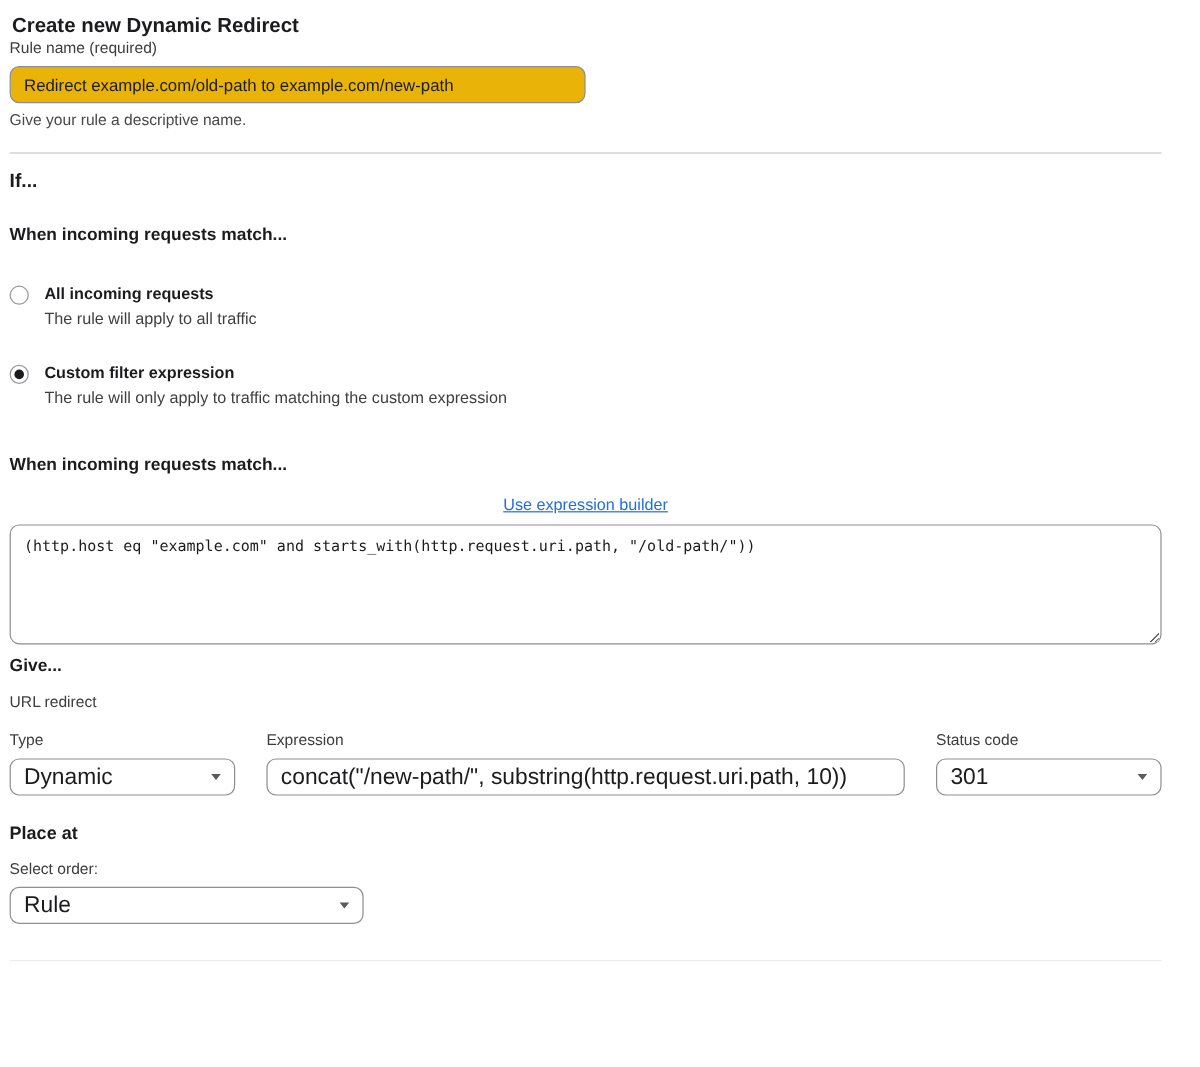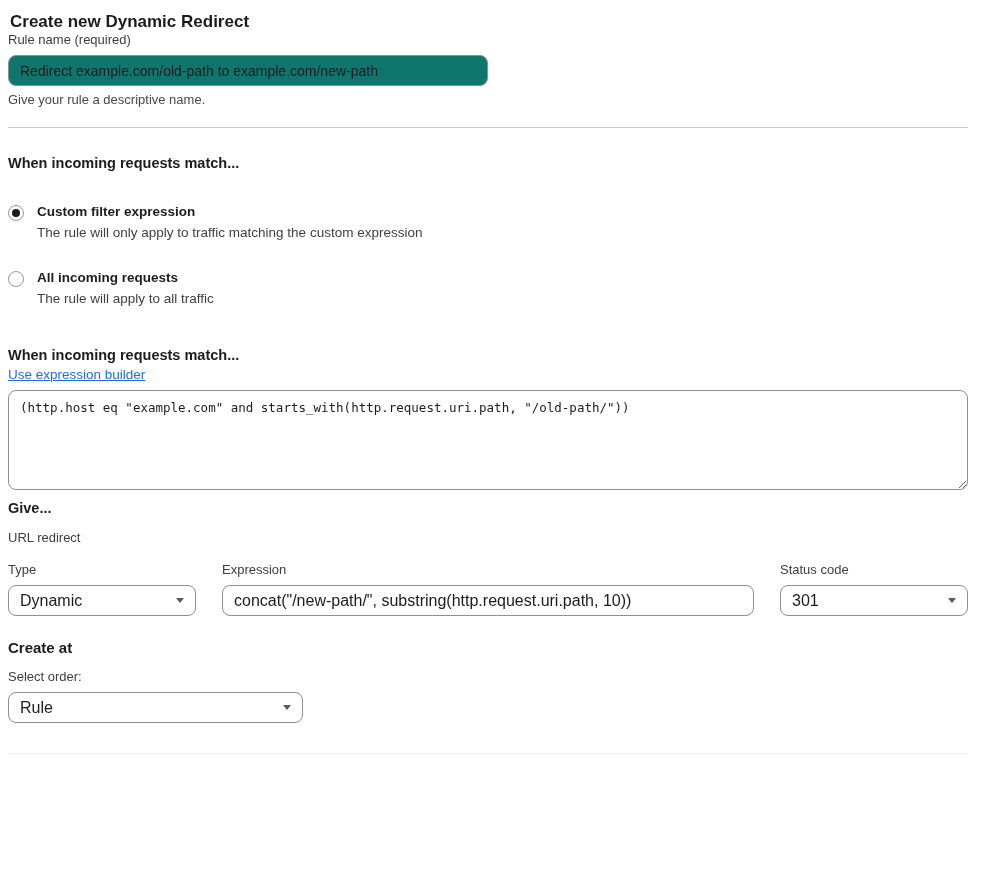--- a/index.html
+++ b/index.html
@@ -12,21 +12,21 @@
   }
   .page { padding: 8px 32px 0 8px; }
 
   .title { font-size: 17px; font-weight: 700; color: #1c1c1e; margin: 4px 0 0 2px; }
 
   .field-label { font-size: 13px; color: #3d3d40; }
   .text-input {
     display: block; margin-top: 8px; width: 480px; height: 31px;
     border: 1px solid #8e8e93; border-radius: 8px; padding: 0 11px;
     font-family: "Liberation Sans", sans-serif; font-size: 14px; color: #1c1c1e;
-    background: #0f766e; outline: none;
+    background: #eab308; outline: none;
   }
   .helper { margin-top: 6px; font-size: 13px; color: #48484b; }
 
   hr.strong { margin-top: 20px; border: none; border-top: 1px solid #c8c8cb; }
   hr.light  { margin-top: 30px; border: none; border-top: 1px solid #ededef; }
 
   .h-if { margin-top: 15px; font-size: 16px; font-weight: 700; }
   .h-sub { margin-top: 27px; font-size: 14.5px; font-weight: 700; }
 
   .radio-row { display: flex; margin-top: 33px; }
@@ -40,41 +40,41 @@
     content: ""; position: absolute; left: 50%; top: 50%;
     width: 8px; height: 8px; border-radius: 50%; background: #1c1c1e;
     transform: translate(-50%, -50%);
   }
   .radio-texts { margin-left: 13px; }
   .radio-label { font-size: 13.5px; font-weight: 700; color: #1c1c1e; }
   .radio-desc { margin-top: 6px; font-size: 13.5px; color: #3f3f42; }
 
   .h-match2 { margin-top: 41px; }
 
-  .link-row { margin-top: 2px; text-align: left; }
+  .link-row { margin-top: 16px; text-align: center; }
   .builder-link { font-size: 13.5px; color: #1d6fe3; text-decoration: underline; cursor: pointer; }
 
   .expr-textarea {
     display: block; margin-top: 7px; width: 100%; height: 100px;
     border: 1px solid #8e8e93; border-radius: 8px; padding: 8px 11px;
     font-family: "DejaVu Sans Mono", monospace; font-size: 12.5px; color: #1c1c1e;
     resize: both; outline: none; line-height: 1.45;
   }
 
   .h-then { margin-top: 10px; }
   .url-redirect { margin-top: 14px; font-size: 13px; color: #3d3d40; }
 
   .columns { display: flex; gap: 26px; margin-top: 17px; }
   .col-type, .col-status { width: 188px; }
   .col-expr { flex: 1; }
   .col-label { font-size: 13px; color: #3d3d40; margin-bottom: 8px; }
   .control {
     height: 31px; border: 1px solid #8e8e93; border-radius: 8px; background: #fff;
     display: flex; align-items: center; padding: 0 11px;
-    font-size: 16px; color: #1c1c1e; width: 100%;
+    font-size: 19px; color: #1c1c1e; width: 100%;
   }
   .select { justify-content: space-between; cursor: pointer; }
   .caret {
     width: 0; height: 0;
     border-left: 4.5px solid transparent; border-right: 4.5px solid transparent;
     border-top: 5px solid #59595e;
   }
   input.control {
     font-family: "Liberation Sans", sans-serif; outline: none;
   }
@@ -96,35 +96,36 @@
 <div class="page">
 
   <h1 class="title">Create new Dynamic Redirect</h1>
 
   <div class="field-label">Rule name (required)</div>
   <input class="text-input" type="text" value="Redirect example.com/old-path to example.com/new-path" style="">
   <div class="helper">Give your rule a descriptive name.</div>
 
   <hr class="strong">
 
+  <h2 class="h-if">If...</h2>
   <h3 class="h-sub">When incoming requests match...</h3>
+
+  <div class="radio-row">
+    <span class="radio"></span>
+    <div class="radio-texts">
+      <div class="radio-label">All incoming requests</div>
+      <div class="radio-desc">The rule will apply to all traffic</div>
+    </div>
+  </div>
 
   <div class="radio-row">
     <span class="radio checked"></span>
     <div class="radio-texts">
       <div class="radio-label">Custom filter expression</div>
       <div class="radio-desc">The rule will only apply to traffic matching the custom expression</div>
-    </div>
-  </div>
-
-  <div class="radio-row">
-    <span class="radio"></span>
-    <div class="radio-texts">
-      <div class="radio-label">All incoming requests</div>
-      <div class="radio-desc">The rule will apply to all traffic</div>
     </div>
   </div>
 
   <h3 class="h-sub h-match2">When incoming requests match...</h3>
 
   <div class="link-row">
     <a class="builder-link">Use expression builder</a>
   </div>
 
   <textarea class="expr-textarea" spellcheck="false" style="">(http.host eq "example.com" and starts_with(http.request.uri.path, "/old-path/"))</textarea>
@@ -147,21 +148,21 @@
     <div class="col-status">
       <div class="col-label">Status code</div>
       <div class="control select">
         <span>301</span>
         <span class="caret"></span>
       </div>
     </div>
   </div>
 
 
-  <h3 class="h-place">Create at</h3>
+  <h3 class="h-place">Place at</h3>
   <div class="order-label">Select order:</div>
   <div class="control select order-select">
     <span>Rule</span>
     <span class="caret"></span>
   </div>
 
   <hr class="light">
 
 </div>
 

